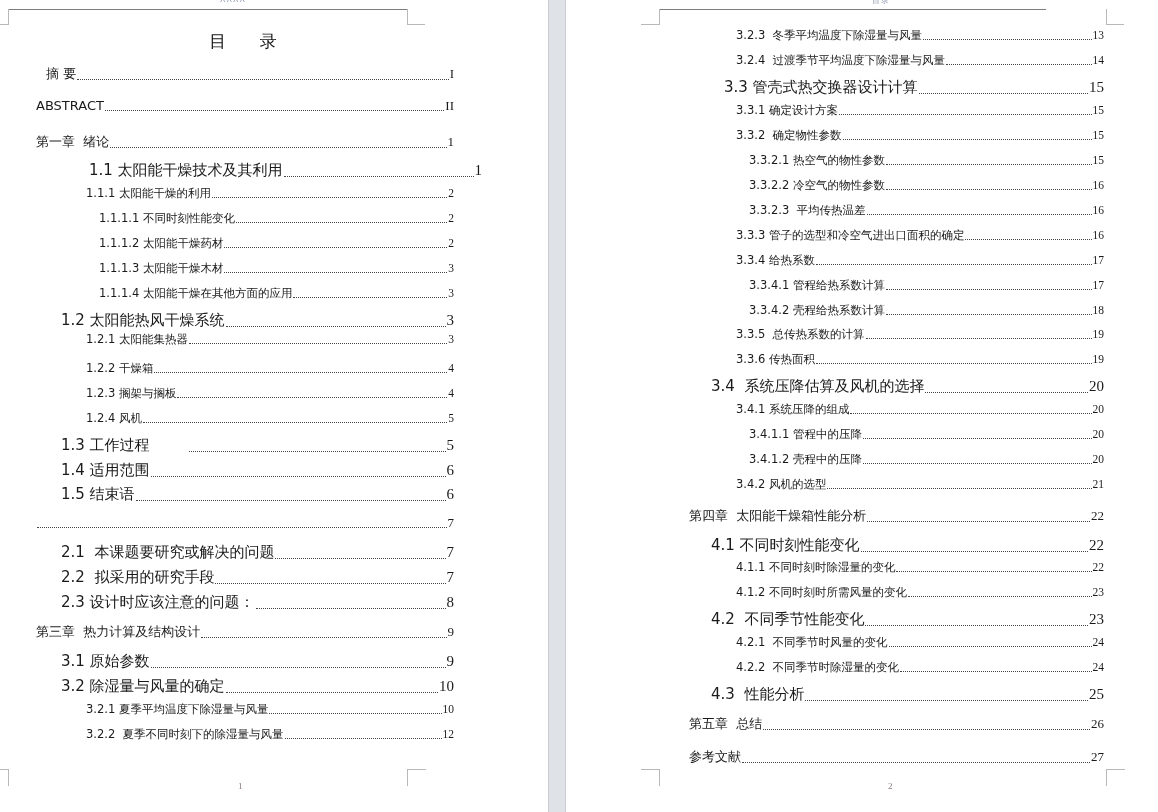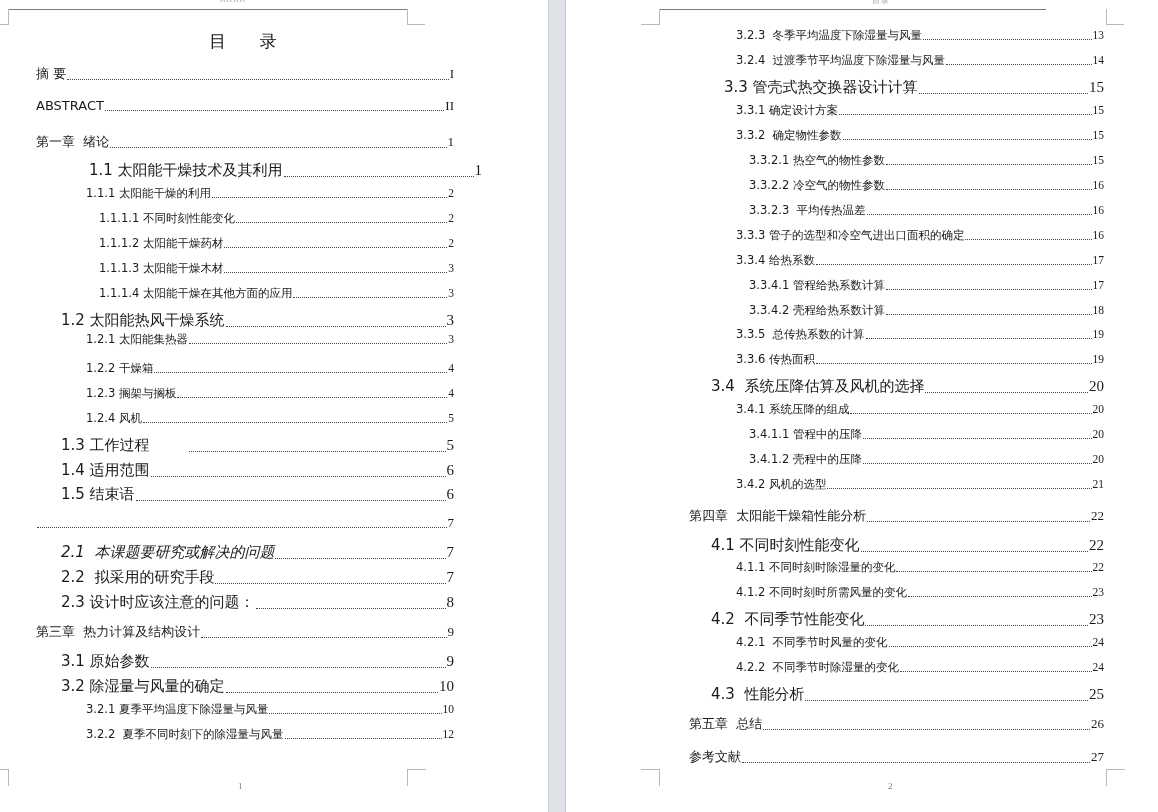--- a/index.html
+++ b/index.html
@@ -61,21 +61,21 @@
   <div class="crop" style="left:8px; top:9px; border-left-width:1px;"></div>
   <div class="crop" style="left:0px; top:24px; width:8px; height:0; border-top-width:1px;"></div>
   <div class="crop" style="left:407px; top:9px; border-left-width:1px;"></div>
   <div class="crop" style="left:407px; top:24px; width:18px; height:0; border-top-width:1px;"></div>
   <div class="crop" style="left:0; top:769px; width:8px; height:16px; border-top-width:1px; border-right-width:1px;"></div>
   <div class="crop" style="left:407px; top:769px; width:18px; height:16px; border-top-width:1px; border-left-width:1px;"></div>
 
   <div class="toc-title" style="left:0; width:500px;">目 录</div>
   <div id="toc1">
       <div class="toc-row lv0" style="left: 36px; width: 418px; top: 65px;">
-        <span class="lbl" style="white-space: pre;">摘 要</span>
+        <span class="lbl" style="white-space: pre; margin-left: 10px;">摘 要</span>
         <span class="dots"></span>
         <span class="pg">I</span>
       </div>
       <div class="toc-row lv0" style="left: 36px; width: 418px; top: 98px;">
         <span class="lbl" style="white-space: pre;">ABSTRACT</span>
         <span class="dots"></span>
         <span class="pg">II</span>
       </div>
       <div class="toc-row lv0" style="left: 36px; width: 418px; top: 133px;">
         <span class="lbl" style="white-space: pre;">第一章  绪论</span>
@@ -150,21 +150,21 @@
       <div class="toc-row lv1" style="left: 61px; width: 393px; top: 485px;">
         <span class="lbl" style="white-space: pre;">1.5 结束语</span>
         <span class="dots"></span>
         <span class="pg">6</span>
       </div>
       <div class="toc-row lv0" style="left: 36px; width: 418px; top: 515px;">
         <span class="dots"></span>
         <span class="pg">7</span>
       </div>
       <div class="toc-row lv1" style="left: 61px; width: 393px; top: 543px;">
-        <span class="lbl" style="white-space: pre; font-style: italic;">2.1  本课题要研究或解决的问题</span>
+        <span class="lbl" style="white-space: pre;">2.1  本课题要研究或解决的问题</span>
         <span class="dots"></span>
         <span class="pg">7</span>
       </div>
       <div class="toc-row lv1" style="left: 61px; width: 393px; top: 568px;">
         <span class="lbl" style="white-space: pre;">2.2  拟采用的研究手段</span>
         <span class="dots"></span>
         <span class="pg">7</span>
       </div>
       <div class="toc-row lv1" style="left: 61px; width: 393px; top: 593px;">
         <span class="lbl" style="white-space: pre;">2.3 设计时应该注意的问题：</span>

